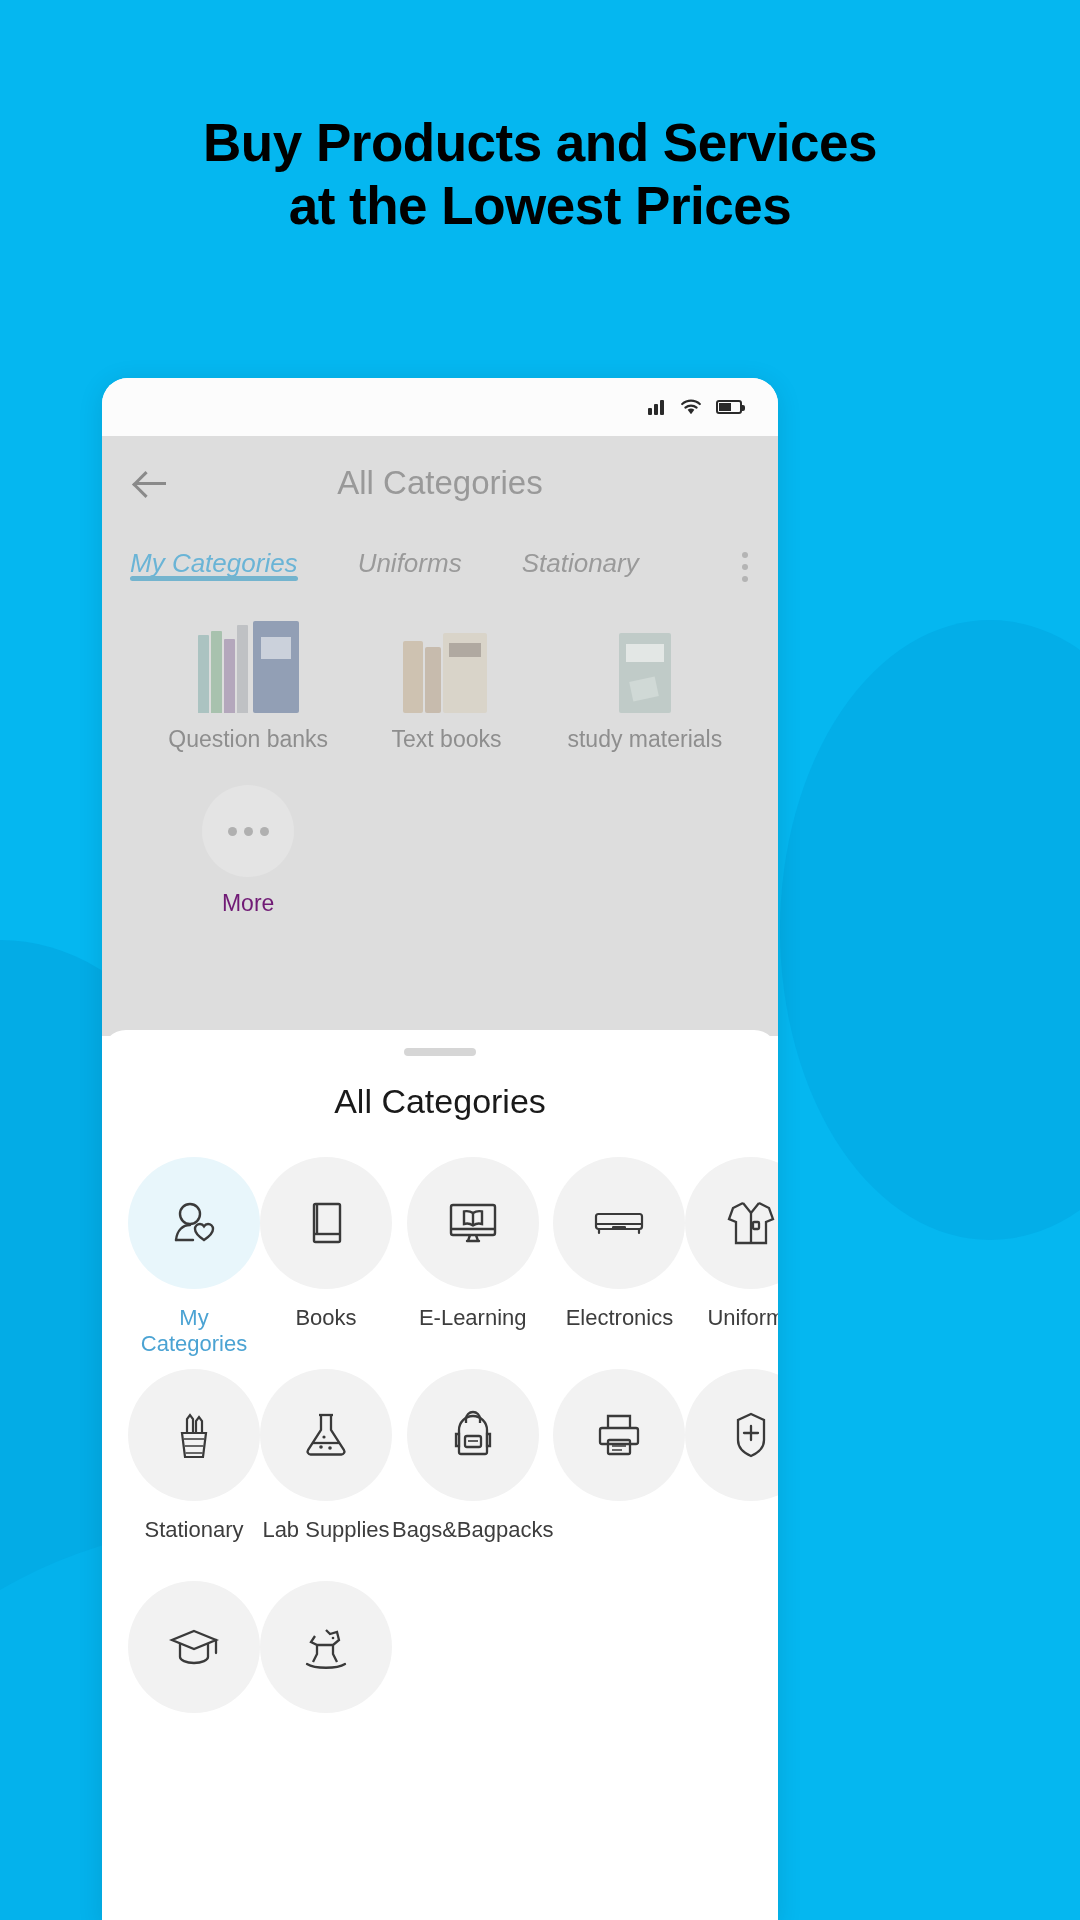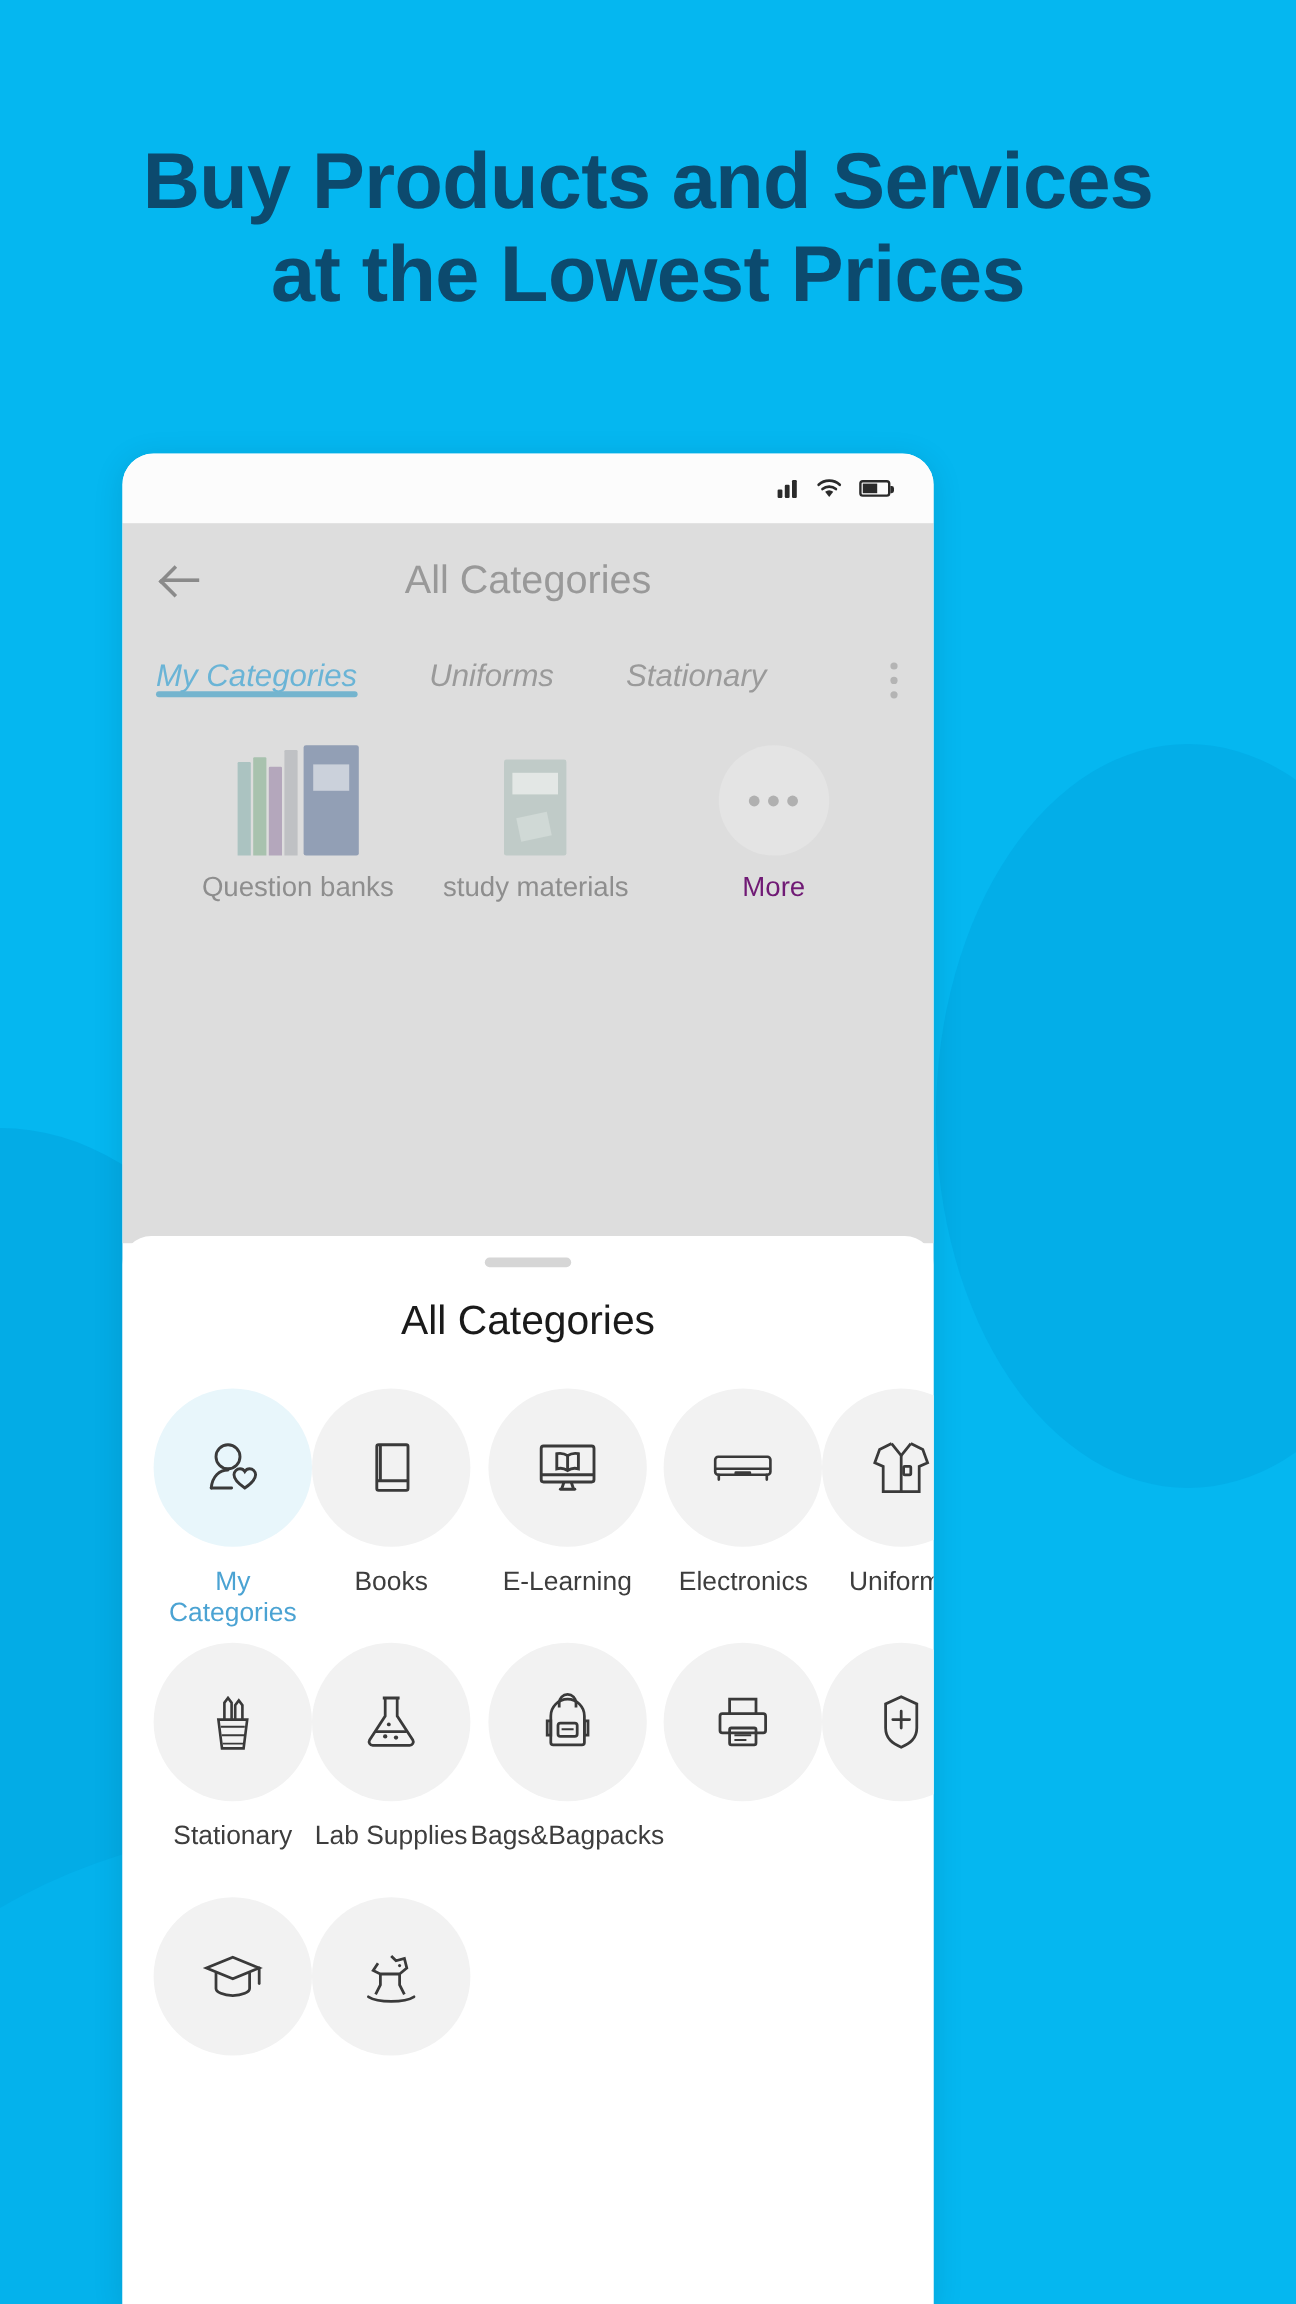--- a/index.html
+++ b/index.html
@@ -24,22 +24,22 @@
   }
   .bg-wave-bottom{
     position:absolute; left:-180px; bottom:-300px;
     width:900px; height:700px; border-radius:50%;
     background:#04b2ec; z-index:0;
   }
 
   
   .headline{
     position:absolute; top:112px; left:0; right:0;
-    text-align:center; color:#0c4a6e;
-    font-size:66px; font-weight:bold;
+    text-align:center; color:#000000;
+    font-size:53px; font-weight:bold;
     line-height:1.18; letter-spacing:-0.5px;
     z-index:3;
   }
   .headline .l2{ display:block; }
 
   
   .phone{
     position:absolute; left:102px; top:378px;
     width:676px; height:1545px;
     background:#ffffff;
@@ -271,20 +271,30 @@
             <i class="bk-teal"></i>
               <i class="bk-green"></i>
               <i class="bk-purple"></i>
               <i class="bk-grey"></i>
             <div class="bk-big"></div>
           </div>
         </div>
         <div class="plabel">Question banks</div>
       </div>
 
+      <div class="pcell">
+        <div class="pthumb">
+          <div class="books-old">
+            <i class="bo-1"></i>
+              <i class="bo-2"></i>
+              <i class="bo-3"></i>
+          </div>
+        </div>
+        <div class="plabel">Text books</div>
+      </div>
 
       <div class="pcell">
         <div class="pthumb">
           <div class="books-study">
               <div class="bs-1"></div>
             </div>
         </div>
         <div class="plabel">study materials</div>
       </div>
 

